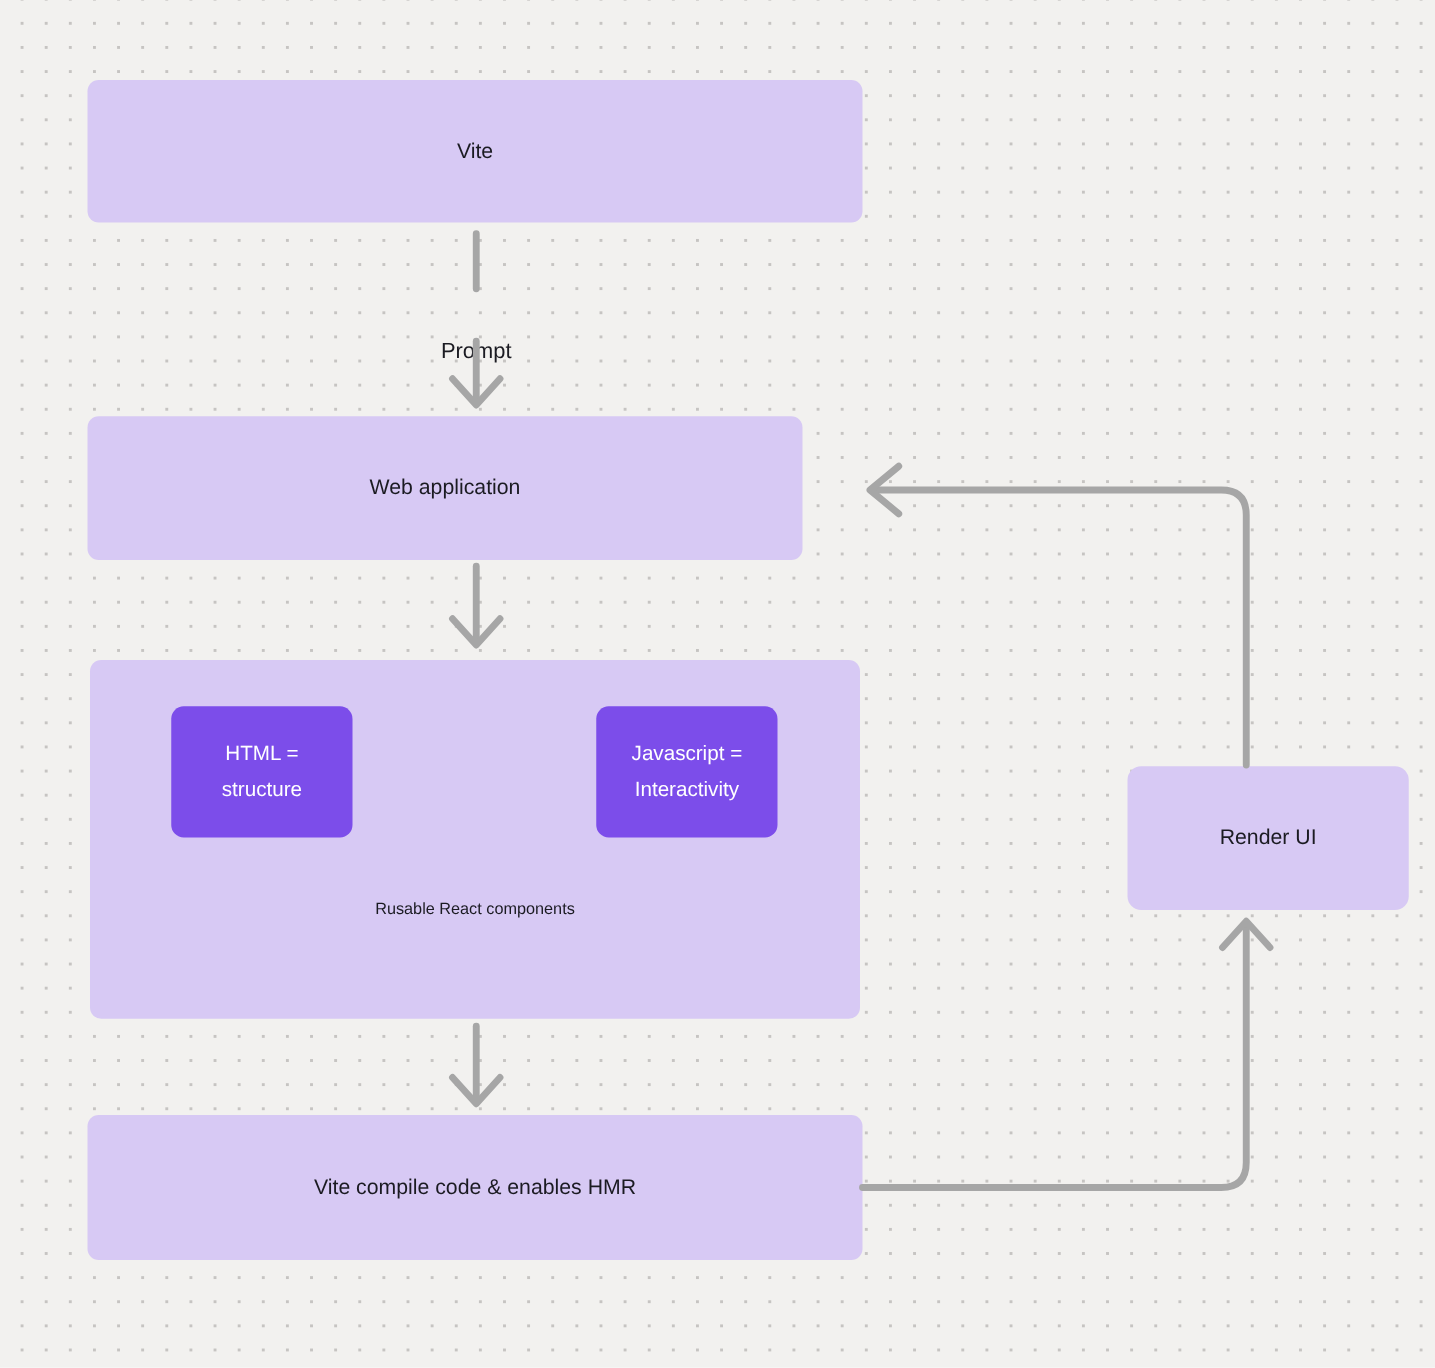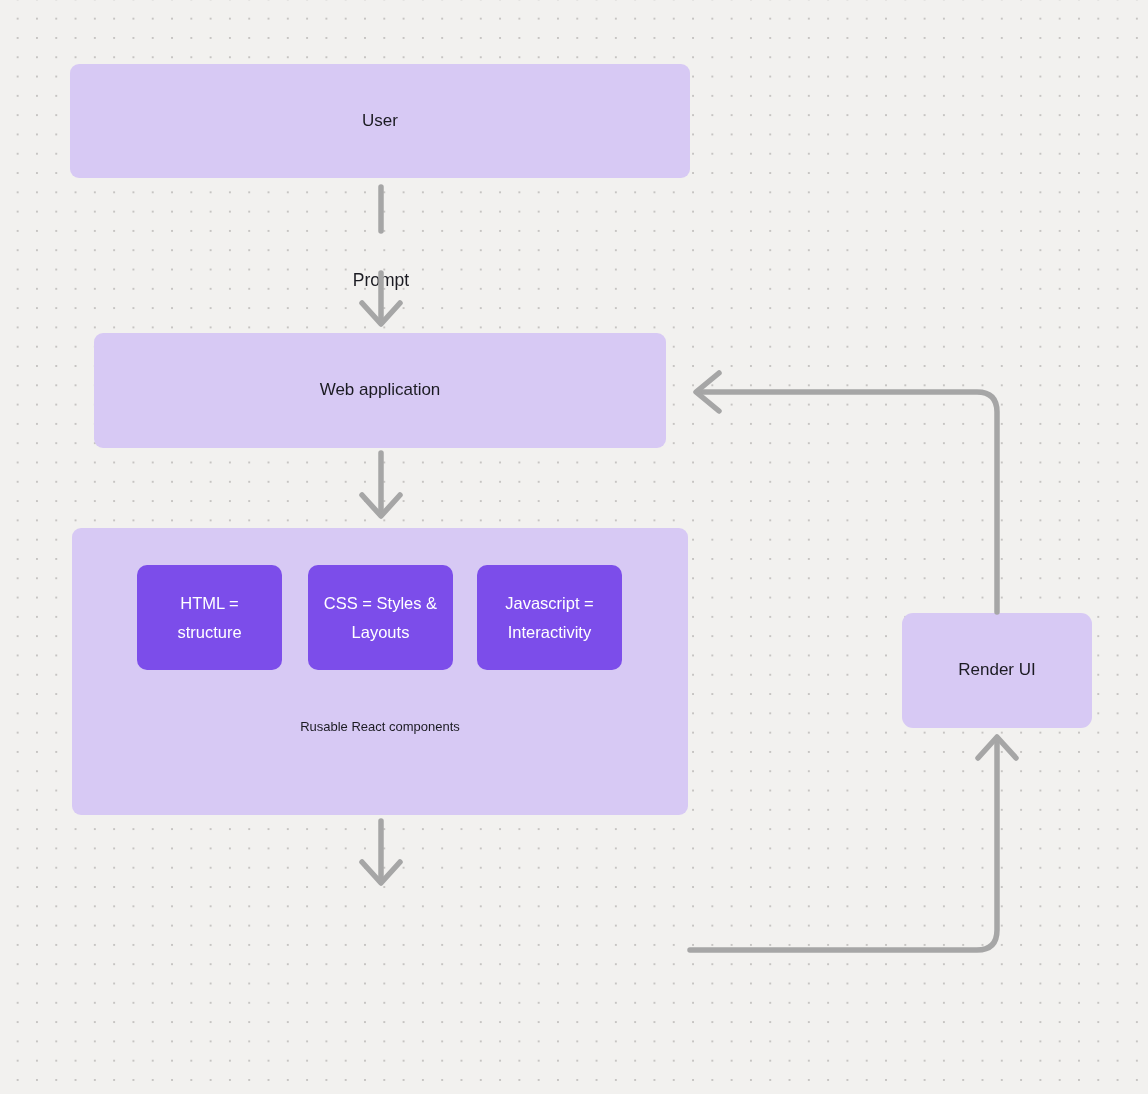--- a/index.html
+++ b/index.html
@@ -23,24 +23,24 @@
     border-radius: 9px;
     display: flex;
     align-items: center;
     justify-content: center;
     color: var(--node-text, #1b1b22);
     font-size: 17px;
     line-height: 1.35;
     text-align: center;
   }
   .node-user        { left: 70px;  top: 64px;  width: 620px; height: 114px; }
-  .node-web         { left: 70px;  top: 333px; width: 572px; height: 115px; margin-left: 24px; }
+  .node-web         { left: 70px;  top: 333px; width: 572px; height: 115px; }
   .node-group       { left: 72px;  top: 528px; width: 616px; height: 287px; display: block; }
   .node-vite        { left: 70px;  top: 892px; width: 620px; height: 116px; }
-  .node-render      { left: 902px; top: 613px; width: 190px; height: 115px; border-radius: 11px; }
+  .node-render      { left: 902px; top: 613px; width: 225px; height: 115px; border-radius: 11px; }
   .inner-node {
     position: absolute;
     width: 145px;
     height: 105px;
     top: 37px;
     background: var(--accent-fill, #7c4dea);
     border-radius: 10px;
     display: flex;
     align-items: center;
     justify-content: center;
@@ -89,42 +89,42 @@
     stroke-linecap: round;
     stroke-linejoin: round;
   }
 </style>
 </head>
 <body>
 
 <div class="canvas">
 
   <div class="node node-user">
-    <span>User</span>
+    <span>Vite</span>
   </div>
 
   <div class="edge-label">Prompt</div>
 
   <div class="node node-web">
     <span>Web application</span>
   </div>
 
   <div class="node node-group">
     <div class="inner-node inner-html">
       <span>HTML = structure</span>
     </div>
-    <div class="inner-node inner-css">
-      <span>CSS = Styles &amp; Layouts</span>
-    </div>
     <div class="inner-node inner-js">
       <span>Javascript = Interactivity</span>
     </div>
     <div class="group-caption">Rusable React components</div>
   </div>
 
+  <div class="node node-vite">
+    <span>Vite compile code &amp; enables HMR</span>
+  </div>
 
   <div class="node node-render">
     <span>Render UI</span>
   </div>
 
   <svg class="edges-layer" viewBox="0 0 1148 1094" xmlns="http://www.w3.org/2000/svg">
 
     <g>
       <path d="M 381 187 V 231"></path>
       <path d="M 381 273 V 320"></path>

